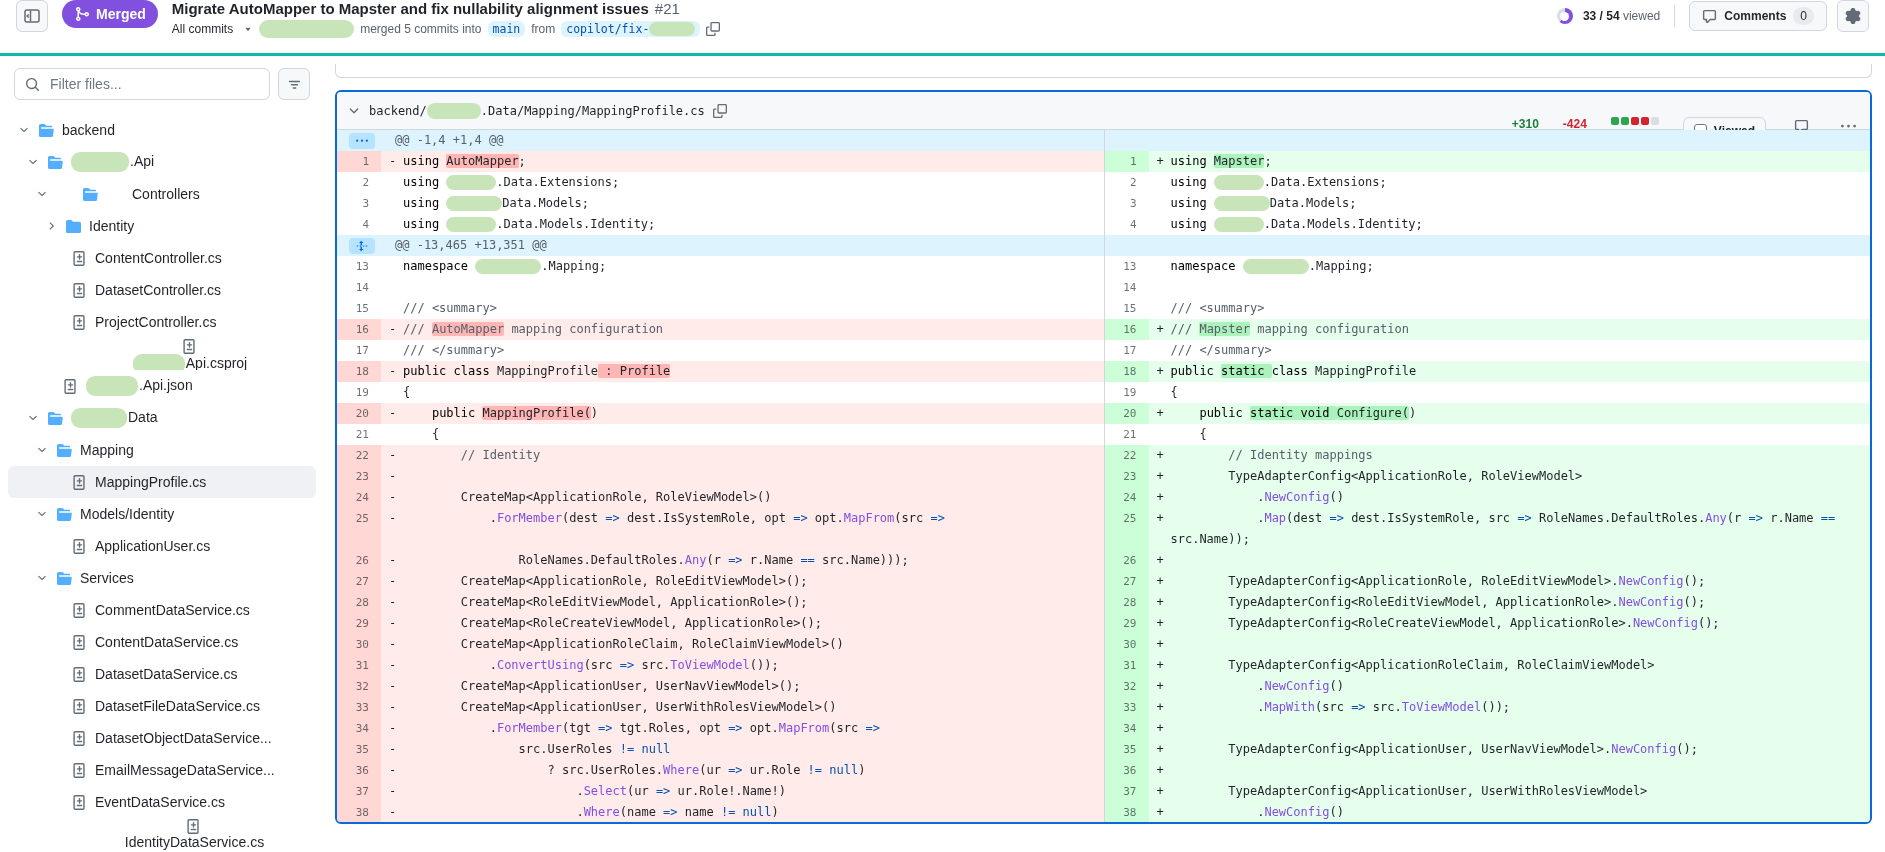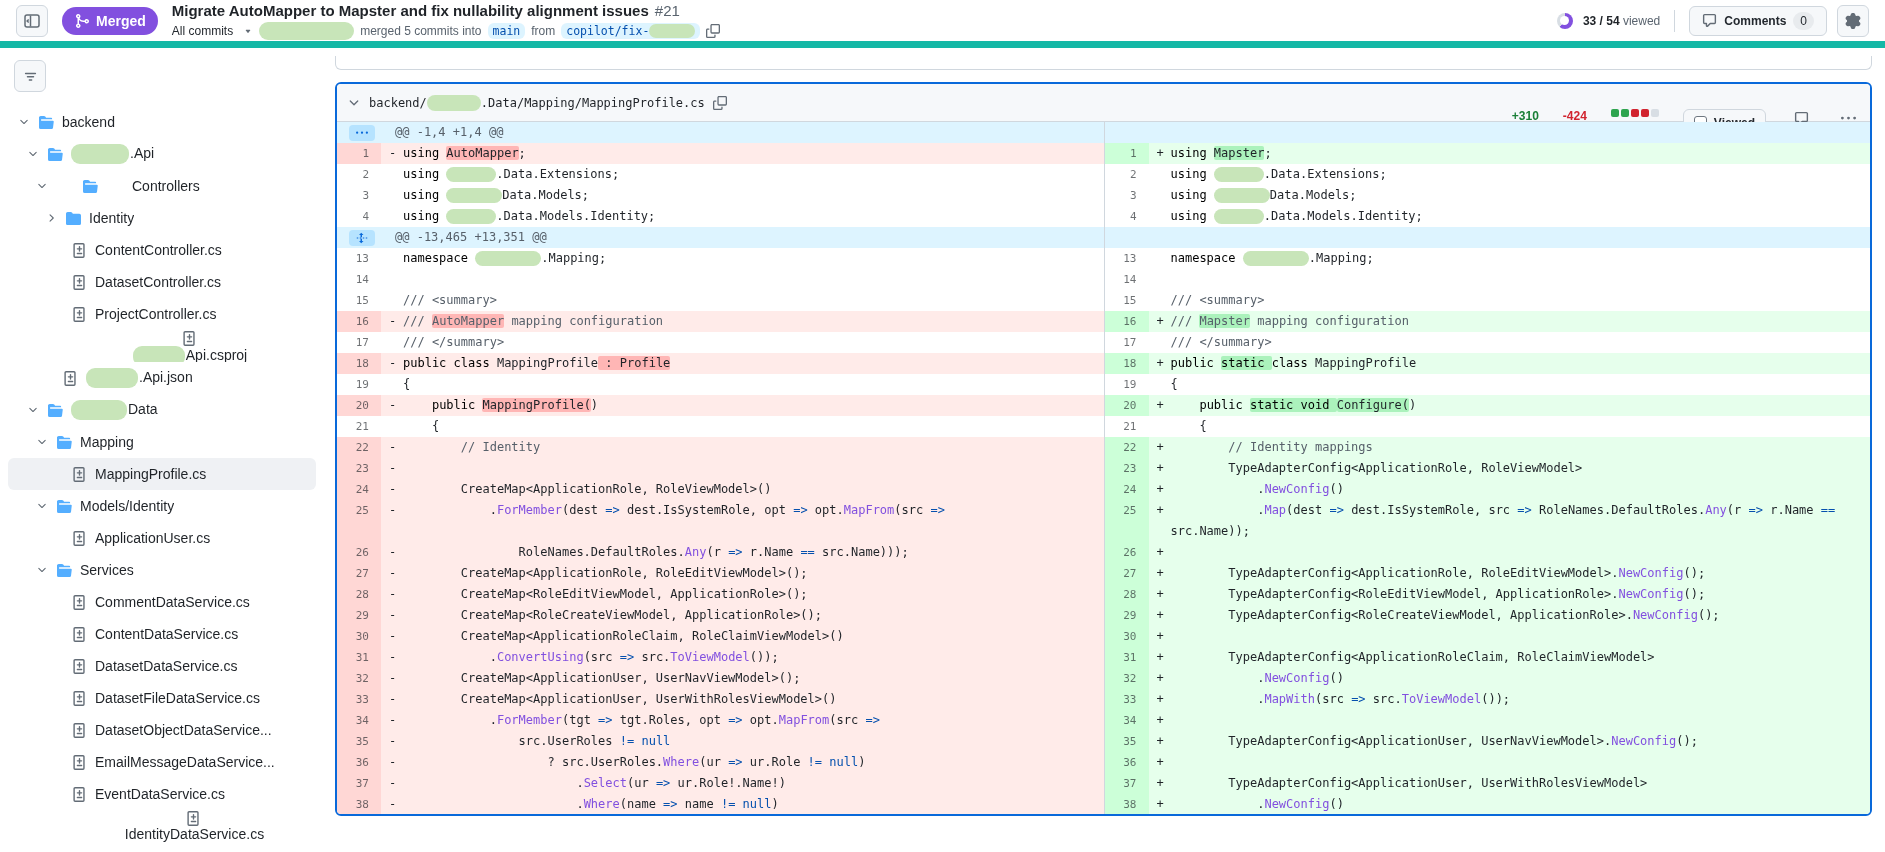--- a/index.html
+++ b/index.html
@@ -5,21 +5,21 @@
   * { box-sizing: border-box; }
   html,body { margin:0; padding:0; }
   body {
     width:1885px; height:852px; overflow:hidden;
     font-family:"Liberation Sans", sans-serif;
     background:#ffffff; color:#1f2328; font-size:14px;
   }
   svg { display:block; }
 
   
-  .topbar { height:48px; border-bottom:7px solid #14b8a6; display:flex; align-items:center;
+  .topbar { height:56px; border-bottom:3px solid #14b8a6; display:flex; align-items:flex-start;
             padding:0 16px; gap:14px; background:#fff; }
   .icon-btn { width:32px; height:32px; border:1px solid #d0d7de; border-radius:6px; background:#f6f8fa;
               display:flex; align-items:center; justify-content:center; cursor:pointer; flex:none; }
   .merged-badge { display:flex; align-items:center; gap:6px; background:#8250df; color:#fff;
                   border-radius:999px; padding:6px 12px; font-weight:600; font-size:14px; flex:none; }
   .title-block { flex:1; min-width:0; }
   .title-line { font-size:15px; font-weight:700; color:#1f2328; white-space:nowrap; }
   .title-line .pr-num { color:#59636e; font-weight:400; margin-left:6px; }
   .sub-line { margin-top:3px; font-size:12px; color:#59636e; display:flex; align-items:center; gap:6px; }
   .commits-dd { display:flex; align-items:center; gap:10px; color:#24292f; cursor:pointer; }
@@ -164,20 +164,26 @@
       <svg width="16" height="16" viewBox="0 0 16 16" fill="#636c76">
         <path d="M8 0a8.2 8.2 0 0 1 .701.031C9.444.095 9.99.645 10.16 1.29l.288 1.107c.018.066.079.158.212.224.231.114.454.243.668.386.123.082.233.09.299.071l1.103-.303c.644-.176 1.392.021 1.82.63.27.385.506.792.704 1.218.315.675.111 1.422-.364 1.891l-.814.806c-.049.048-.098.147-.088.294.016.257.016.515 0 .772-.01.147.038.246.088.294l.814.806c.475.469.679 1.216.364 1.891a7.977 7.977 0 0 1-.704 1.217c-.428.61-1.176.807-1.82.63l-1.102-.302c-.067-.019-.177-.011-.3.071a5.909 5.909 0 0 1-.668.386c-.133.066-.194.158-.211.224l-.29 1.106c-.168.646-.715 1.196-1.458 1.26a8.006 8.006 0 0 1-1.402 0c-.743-.064-1.289-.614-1.458-1.26l-.289-1.106c-.018-.066-.079-.158-.212-.224a5.738 5.738 0 0 1-.668-.386c-.123-.082-.233-.09-.299-.071l-1.103.303c-.644.176-1.392-.021-1.82-.63a8.12 8.12 0 0 1-.704-1.218c-.315-.675-.111-1.422.363-1.891l.815-.806c.05-.048.098-.147.088-.294a6.214 6.214 0 0 1 0-.772c.01-.147-.038-.246-.088-.294l-.815-.806C.635 6.045.431 5.298.746 4.623a7.92 7.92 0 0 1 .704-1.217c.428-.61 1.176-.807 1.82-.63l1.102.302c.067.019.177.011.3-.071.214-.143.437-.272.668-.386.133-.066.194-.158.211-.224l.29-1.106C6.009.645 6.556.095 7.299.03 7.53.01 7.764 0 8 0Zm3 8a3 3 0 1 1-6 0 3 3 0 0 1 6 0Z"></path>
       </svg>
     </button>
   </div>
 </div>
 
 <div class="layout">
   <div class="sidebar">
     <div class="filter-row">
+      <div class="filter-input-wrap">
+        <svg width="15" height="15" viewBox="0 0 16 16" fill="#636c76">
+          <path d="M10.68 11.74a6 6 0 0 1-7.922-8.982 6 6 0 0 1 8.982 7.922l3.04 3.04a.749.749 0 0 1-.326 1.275.749.749 0 0 1-.734-.215ZM11.5 7a4.499 4.499 0 1 0-8.997 0A4.499 4.499 0 0 0 11.5 7Z"></path>
+        </svg>
+        <input type="text" placeholder="Filter files..." style="">
+      </div>
       <button class="filter-btn">
         <svg width="15" height="15" viewBox="0 0 16 16" fill="#636c76">
           <path d="M2 3.75A.75.75 0 0 1 2.75 3h10.5a.75.75 0 0 1 0 1.5H2.75A.75.75 0 0 1 2 3.75Zm2 3.5A.75.75 0 0 1 4.75 6.5h6.5a.75.75 0 0 1 0 1.5h-6.5A.75.75 0 0 1 4 7.25Zm2 3.5a.75.75 0 0 1 .75-.75h2.5a.75.75 0 0 1 0 1.5h-2.5a.75.75 0 0 1-.75-.75Z" transform="translate(0,1)"></path>
         </svg>
       </button>
     </div>
     <div class="tree" id="tree">
         <div class="tree-row" style="padding-left: 8px;">
           <span class="tree-chev">
             <svg width="12" height="12" viewBox="0 0 16 16">

